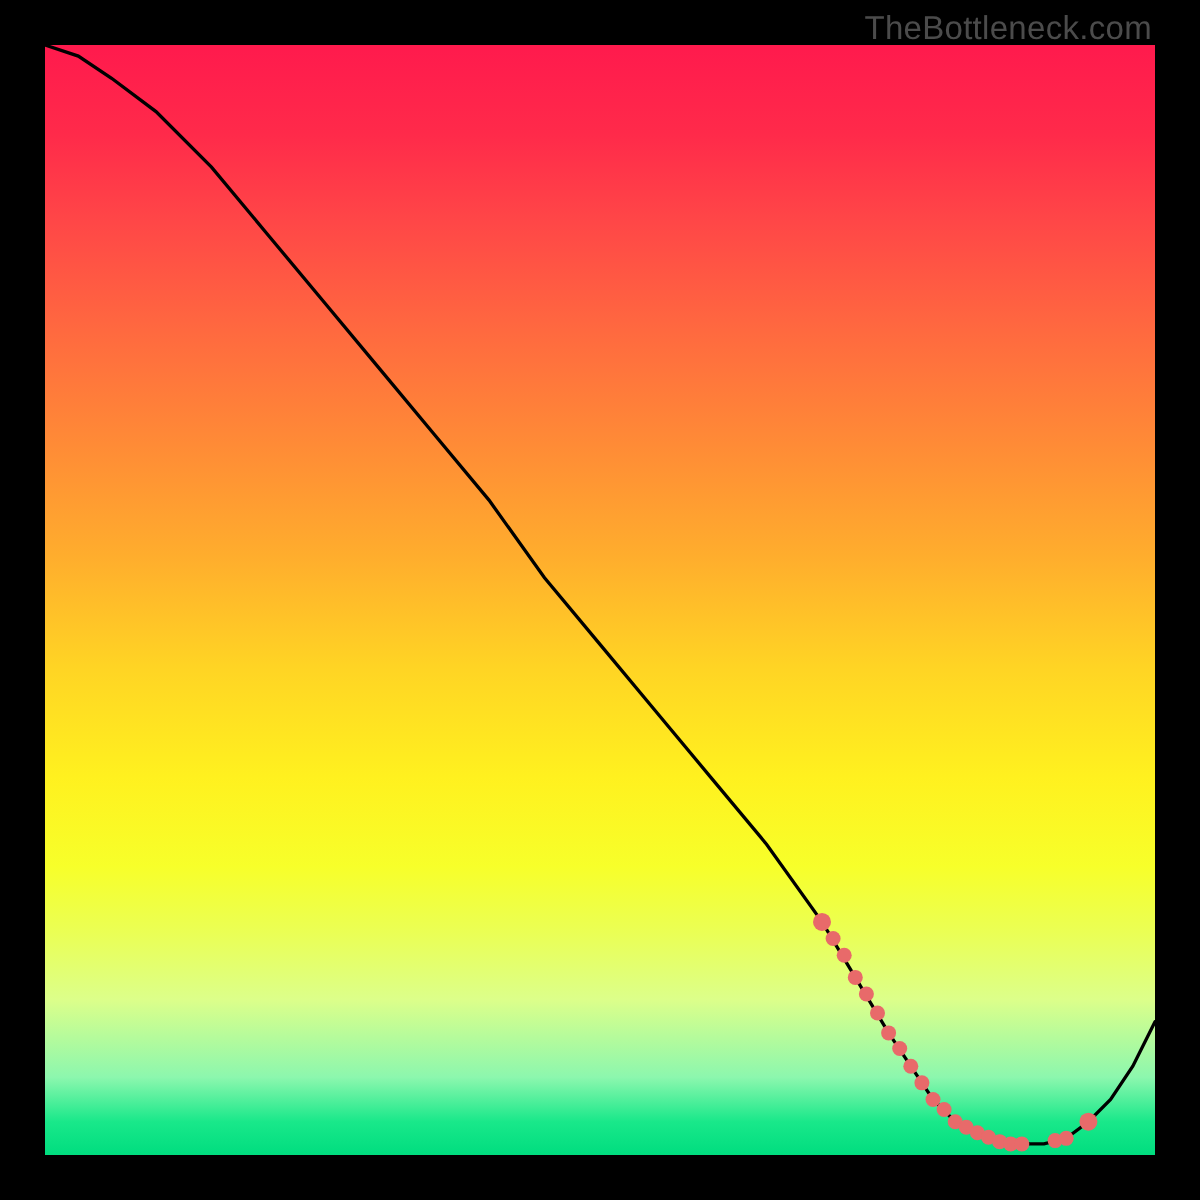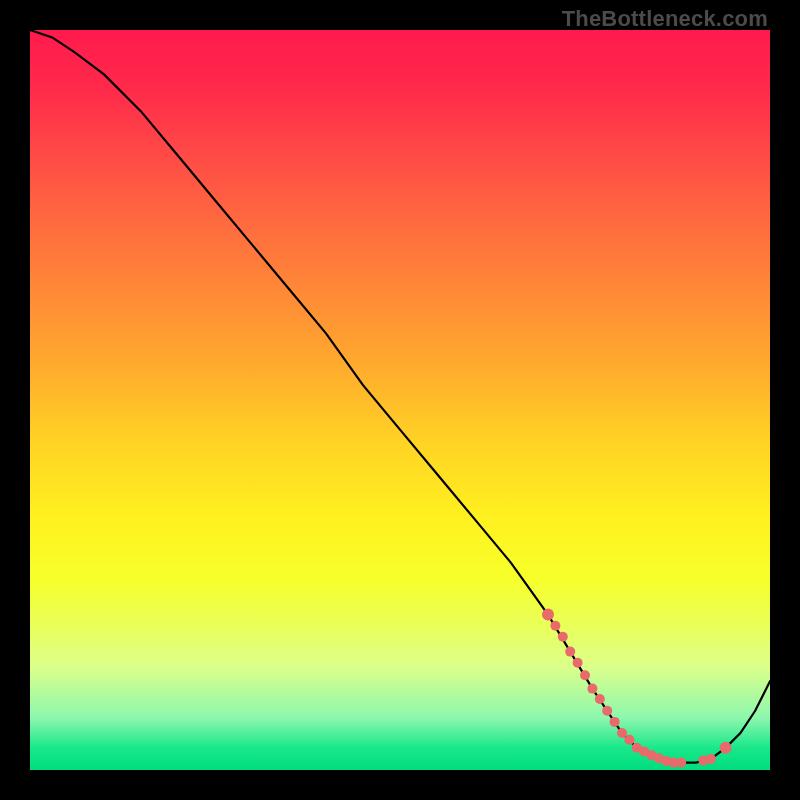--- a/index.html
+++ b/index.html
@@ -41,21 +41,21 @@
       #19e88a 97%,
       #00dd7f 100%
     );
   }
   .watermark {
     position: absolute;
     top: 6px;
     right: 32px;
     color: #4b4b4b;
     font-size: 22px;
-    font-weight: 700;
+    font-weight: 400;
     letter-spacing: 0.2px;
     user-select: none;
   }
   svg.curve {
     position: absolute;
     left: 0;
     top: 0;
     width: 740px;
     height: 740px;
     overflow: visible;

